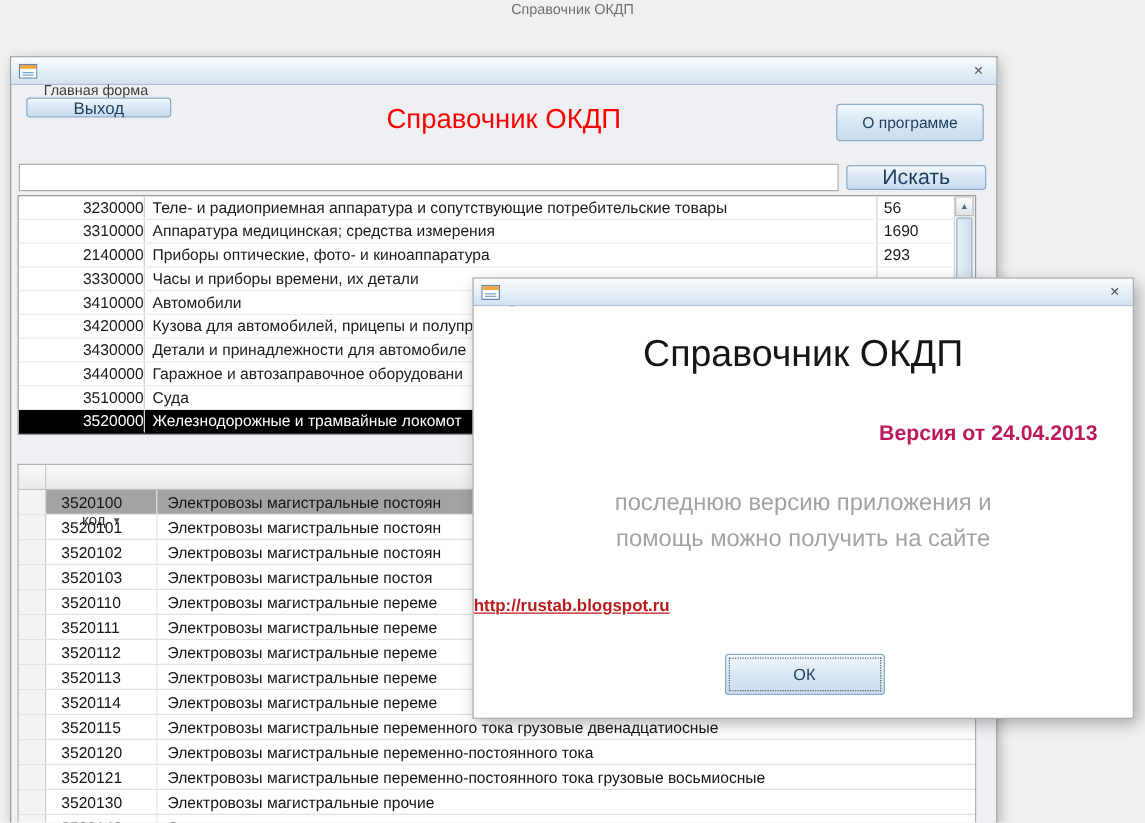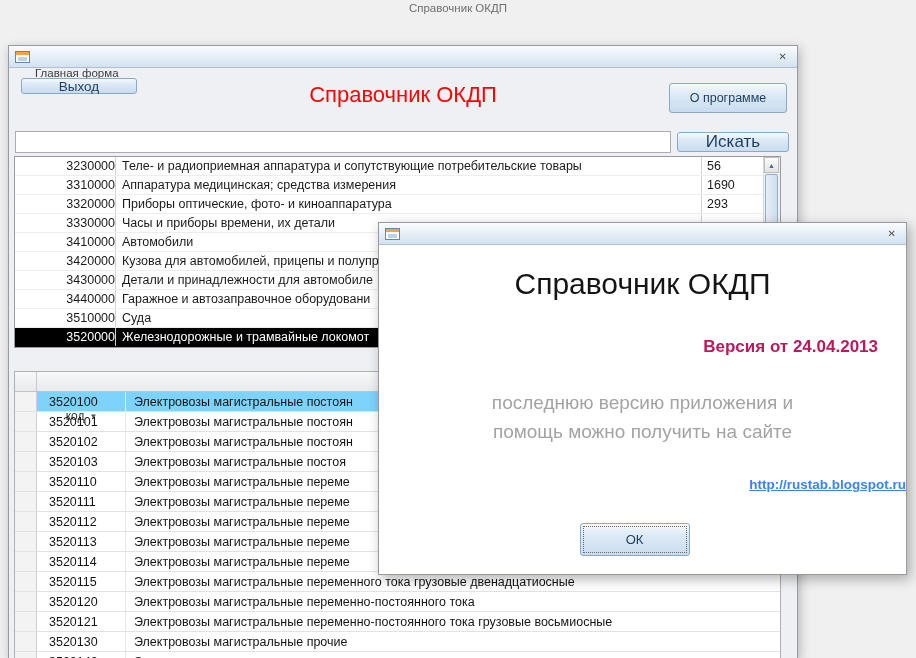--- a/index.html
+++ b/index.html
@@ -66,33 +66,33 @@
   .t2head .h-code{width:89px;flex:none;border-right:1px solid #c9c9c9;display:flex;
     align-items:center;justify-content:center;gap:5px;margin-top:44px;}
   .t2head .h-rest{flex:1;}
   .dd-arrow{font-size:8px;color:#555;}
   .t2row{display:flex;height:20px;line-height:20px;font-size:12.5px;color:#141414;
     border-bottom:1px solid #e2e2e2;box-sizing:border-box;}
   .t2row .g{width:21px;flex:none;background:#f3f3f3;border-right:1px solid #cfcfcf;}
   .t2row .code{width:89px;flex:none;padding-left:12px;border-right:1px solid #e8e8e8;
     box-sizing:border-box;white-space:nowrap;overflow:hidden;}
   .t2row .name{flex:1;padding-left:8px;white-space:nowrap;overflow:hidden;}
-  .t2row.sel .code,.t2row.sel .name{background:#7dd3fc;}
+  .t2row.sel .code,.t2row.sel .name{background:#a3a3a3;}
 
   
   #about-dialog{left:378px;top:222px;width:529px;height:353px;background:#fff;
     box-shadow:3px 4px 12px rgba(0,0,0,.3);}
   #about-dialog .content{background:#fff;}
   .dlg-heading{position:absolute;top:22px;width:100%;text-align:center;font-size:30px;color:#151515;}
   .dlg-version{position:absolute;top:92px;right:28px;font-size:17px;font-weight:bold;color:#be185d;}
   .dlg-info{position:absolute;top:144px;left:50%;transform:translateX(-50%);width:350px;
     text-align:center;font-size:19px;color:#a3a3a3;line-height:1.5;}
-  .dlg-link{position:absolute;top:232px;width:100%;text-align:right;font-size:13.5px;
-    font-weight:bold;color:#3b82f6;text-decoration:underline;}
-  .dlg-ok{position:absolute;top:278px;left:50%;margin-left:-63px;width:110px;height:33px;
+  .dlg-link{position:absolute;top:232px;width:100%;text-align:left;font-size:13.5px;
+    font-weight:bold;color:#b91c1c;text-decoration:underline;}
+  .dlg-ok{position:absolute;top:278px;left:50%;margin-left:-63px;width:128px;height:33px;
     font-size:13px;outline:1px dotted #666;outline-offset:-4px;}
 </style>
 </head>
 <body>
 
 <div class="app-title">Справочник ОКДП</div>
 
 <div class="window" id="main-window">
   <div class="titlebar">
     <svg class="form-icon" width="15" height="12" viewBox="0 0 15 12">
@@ -119,21 +119,21 @@
           <span class="c-code">3230000</span>
           <span class="c-name">Теле- и радиоприемная аппаратура и сопутствующие потребительские товары</span>
           <span class="c-count">56</span>
         </div>
         <div class="l1row">
           <span class="c-code">3310000</span>
           <span class="c-name">Аппаратура медицинская; средства измерения</span>
           <span class="c-count">1690</span>
         </div>
         <div class="l1row">
-          <span class="c-code">3320000</span>
+          <span class="c-code">2140000</span>
           <span class="c-name">Приборы оптические, фото- и киноаппаратура</span>
           <span class="c-count">293</span>
         </div>
         <div class="l1row">
           <span class="c-code">3330000</span>
           <span class="c-name">Часы и приборы времени, их детали</span>
           <span class="c-count"></span>
         </div>
         <div class="l1row">
           <span class="c-code">3410000</span>

